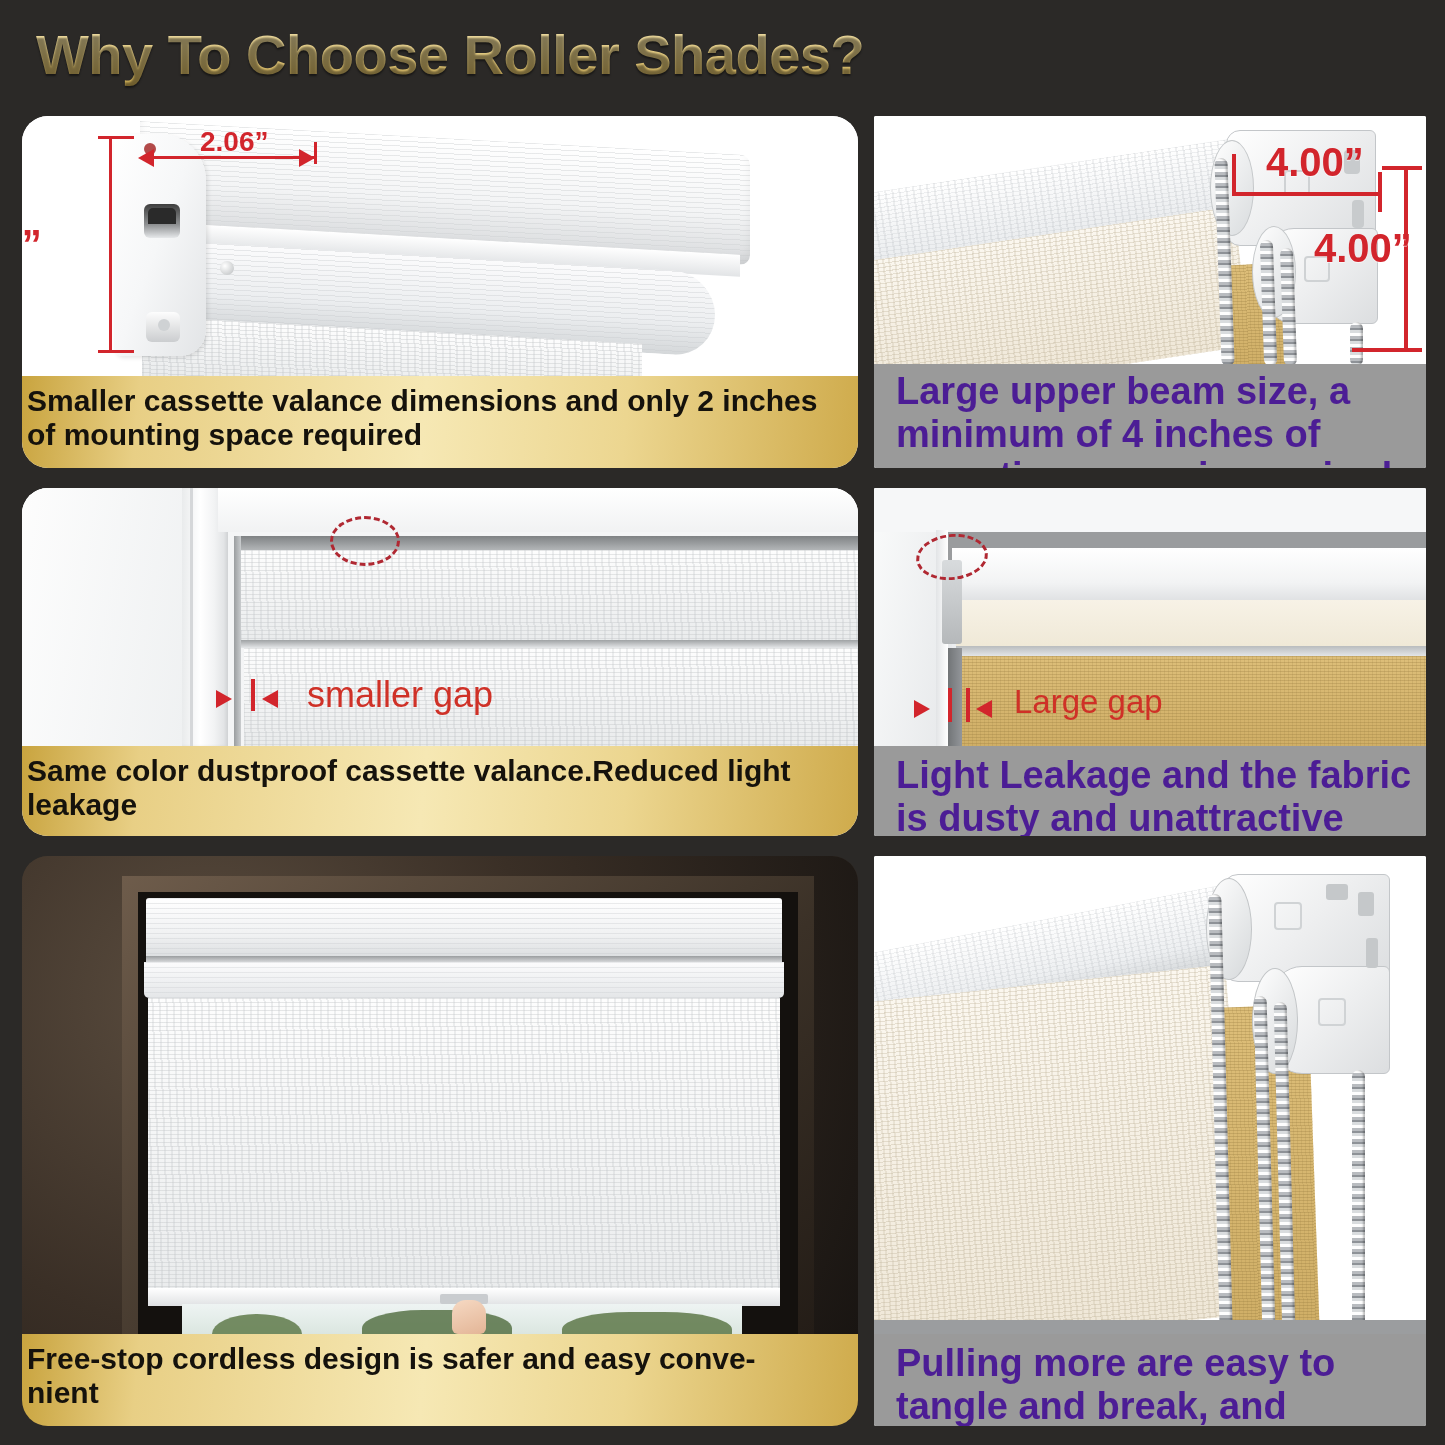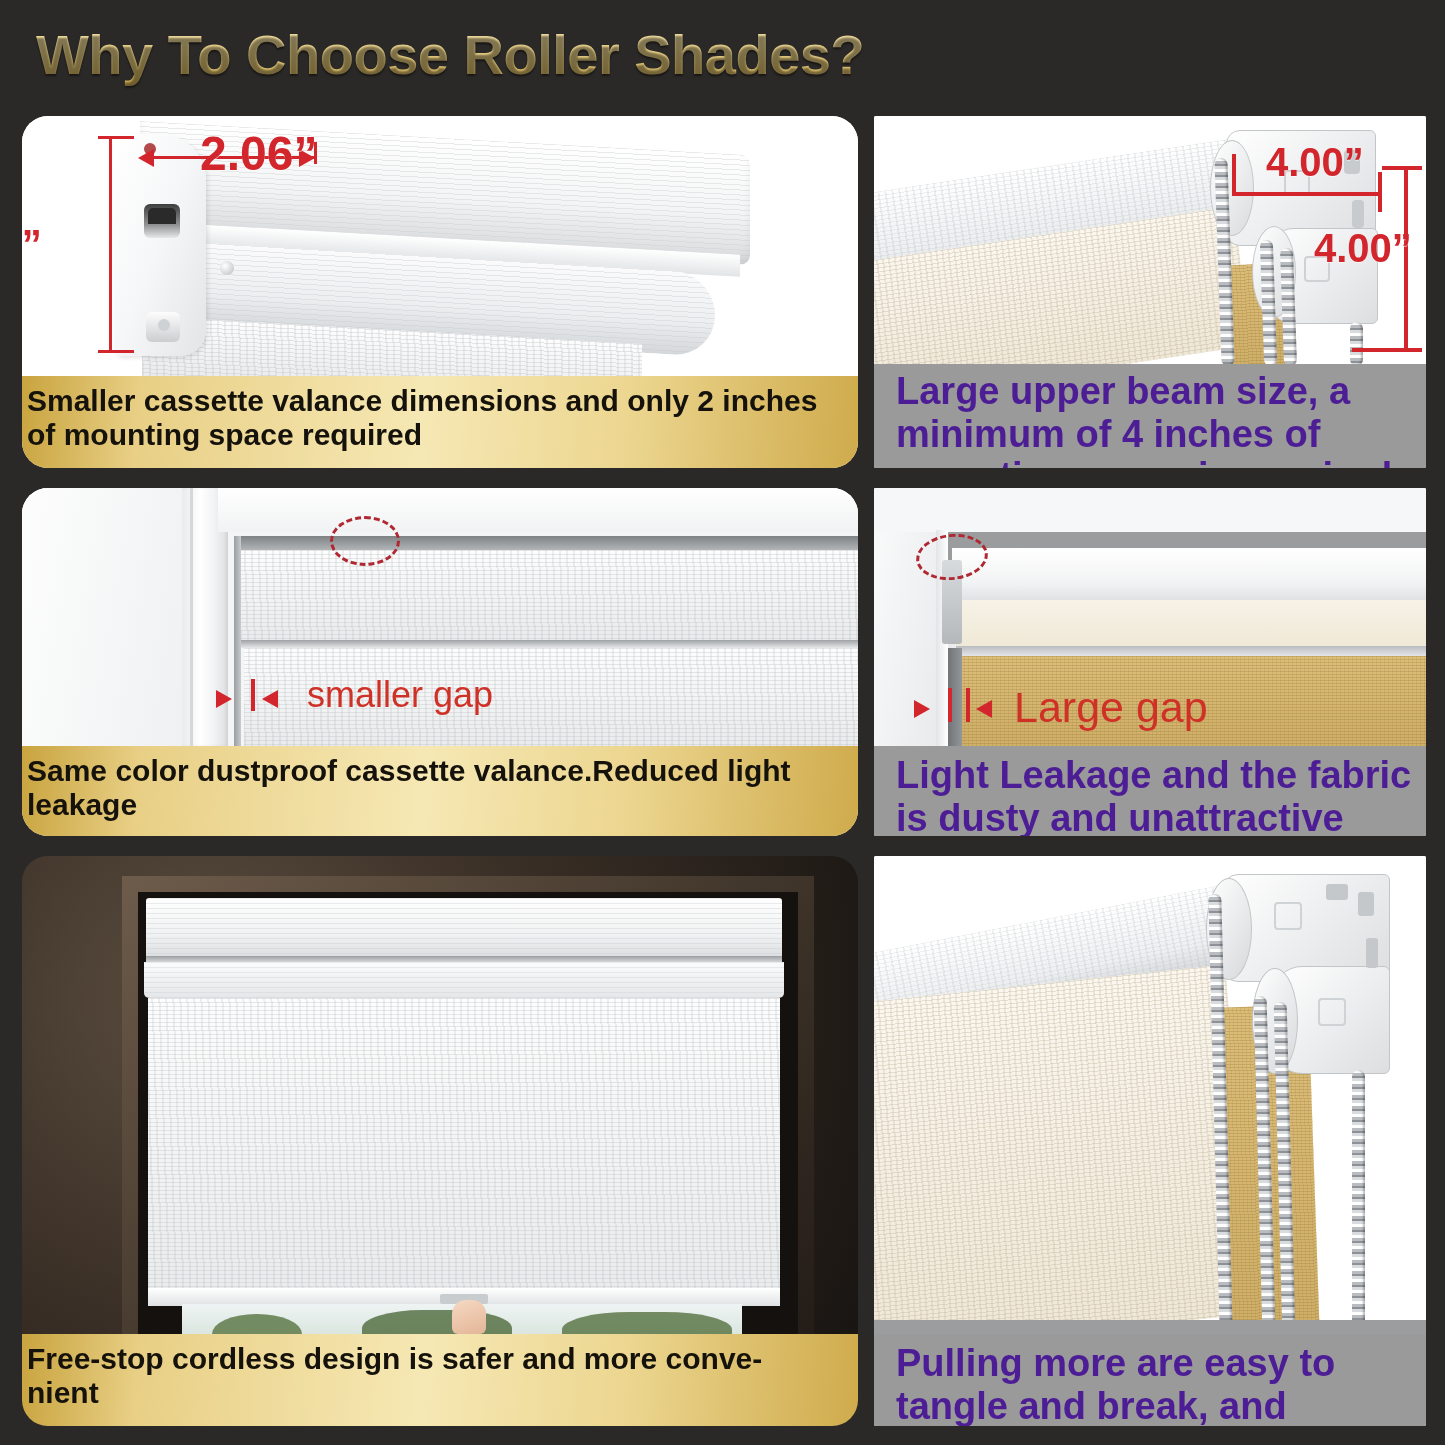--- a/index.html
+++ b/index.html
@@ -123,21 +123,21 @@
       <div style="position:absolute; left:124px; top:196px; width:34px; height:30px; border-radius:6px;
                   background:linear-gradient(180deg,#fdfdfd,#cbcdcf);"></div>
       <div style="position:absolute; left:136px; top:203px; width:12px; height:12px; border-radius:50%; background:#cfd2d4;"></div>
 
       <div style="position:absolute; left:122px; top:27px; width:12px; height:12px; border-radius:50%; background:#b24a4a;"></div>
 
       <div class="dim-line" style="left:120px; top:40px; width:172px; height:3px;"></div>
       <div class="arw left" style="left:116px; top:33px;"></div>
       <div class="arw right" style="left:277px; top:33px;"></div>
       <div class="dim-line" style="left:292px; top:26px; width:3px; height:22px;"></div>
-      <div class="dim-label" style="left:178px; top:10px; font-size:48px;">2.06”</div>
+      <div class="dim-label" style="left:178px; top:10px; font-size:28px;">2.06”</div>
 
       <div class="dim-line" style="left:87px; top:22px; width:3px; height:214px;"></div>
       <div class="dim-line" style="left:76px; top:20px; width:36px; height:3px;"></div>
       <div class="dim-line" style="left:76px; top:234px; width:36px; height:3px;"></div>
       <div class="dim-label" style="left:-78px; top:106px; font-size:40px;">5.49”</div>
     </div>
     <div class="cap gold" style="height:92px; align-items:flex-start; padding-top:8px;">Smaller cassette valance dimensions and only 2 inches of mounting space required</div>
   </div>
 
   <div class="panel right" style="left:874px; top:116px; width:552px; height:352px; background:#fff;">
@@ -244,21 +244,21 @@
 
       <div style="position:absolute; left:68px; top:72px; width:20px; height:84px;
                   background:linear-gradient(180deg,#d8dbdd,#b5b8ba); border-radius:3px;"></div>
 
       <div class="dashed-ell" style="left:42px; top:46px; width:72px; height:46px; transform:rotate(-6deg);"></div>
 
       <div class="arw right" style="left:40px; top:212px;"></div>
       <div class="dim-line" style="left:74px; top:200px; width:4px; height:34px;"></div>
       <div class="dim-line" style="left:92px; top:200px; width:4px; height:34px;"></div>
       <div class="arw left" style="left:102px; top:212px;"></div>
-      <div class="ann-text" style="left:140px; top:195px; font-size:43px;">Large gap</div>
+      <div class="ann-text" style="left:140px; top:195px; font-size:33px;">Large gap</div>
     </div>
     <div class="cap gray" style="height:90px; align-items:flex-start; padding-top:8px;">Light Leakage and the fabric is dusty and unattractive</div>
   </div>
 
   <div class="panel left" style="left:22px; top:856px; width:836px; height:570px; background:#3a322a;">
     <div class="photo" style="height:478px; background:radial-gradient(circle at 22% 30%, #5b4d3f 0%, #3a2f26 45%, #191512 100%);">
 
       <div style="position:absolute; left:100px; top:20px; width:692px; height:458px;
                   background:linear-gradient(140deg,#6e5c4b,#3b3127 60%,#241d17);"></div>
 
@@ -289,21 +289,21 @@
         <div style="position:absolute; inset:0; background:linear-gradient(180deg,#eef4f3 0%,#dbe6e0 100%);"></div>
         <div style="position:absolute; left:30px; top:10px; width:90px; height:40px; border-radius:50%; background:#5f7a4a; opacity:.85;"></div>
         <div style="position:absolute; left:180px; top:6px; width:150px; height:46px; border-radius:40%; background:#4d6a3c; opacity:.8;"></div>
         <div style="position:absolute; left:380px; top:8px; width:170px; height:44px; border-radius:40%; background:#55703f; opacity:.8;"></div>
       </div>
 
       <div style="position:absolute; left:430px; top:444px; width:34px; height:34px;
                   background:linear-gradient(160deg,#f6d9c3,#e3b596); border-radius:14px 14px 6px 6px;"></div>
     </div>
     <div class="cap gold" style="height:92px; align-items:flex-start; padding-top:8px; display:block;">
-      <div>Free-stop cordless design is safer and more conve-</div>
+      <div>Free-stop cordless design is safer and easy conve-</div>
       <div>nient</div>
     </div>
   </div>
 
   <div class="panel right" style="left:874px; top:856px; width:552px; height:570px; background:#fff;">
     <div class="photo" style="height:478px; background:#fff;">
 
       <div style="position:absolute; left:-30px; top:62px; width:420px; height:78px; transform:rotate(-11deg);
                   border-radius:8px;
                   background: repeating-linear-gradient(90deg, rgba(170,175,180,.17) 0 2px, rgba(255,255,255,0) 2px 7px), repeating-linear-gradient(180deg, rgba(190,194,198,.22) 0 1px, rgba(255,255,255,0) 1px 4px), linear-gradient(180deg,#ffffff,#edeff1 70%,#d7dadc);"></div>

